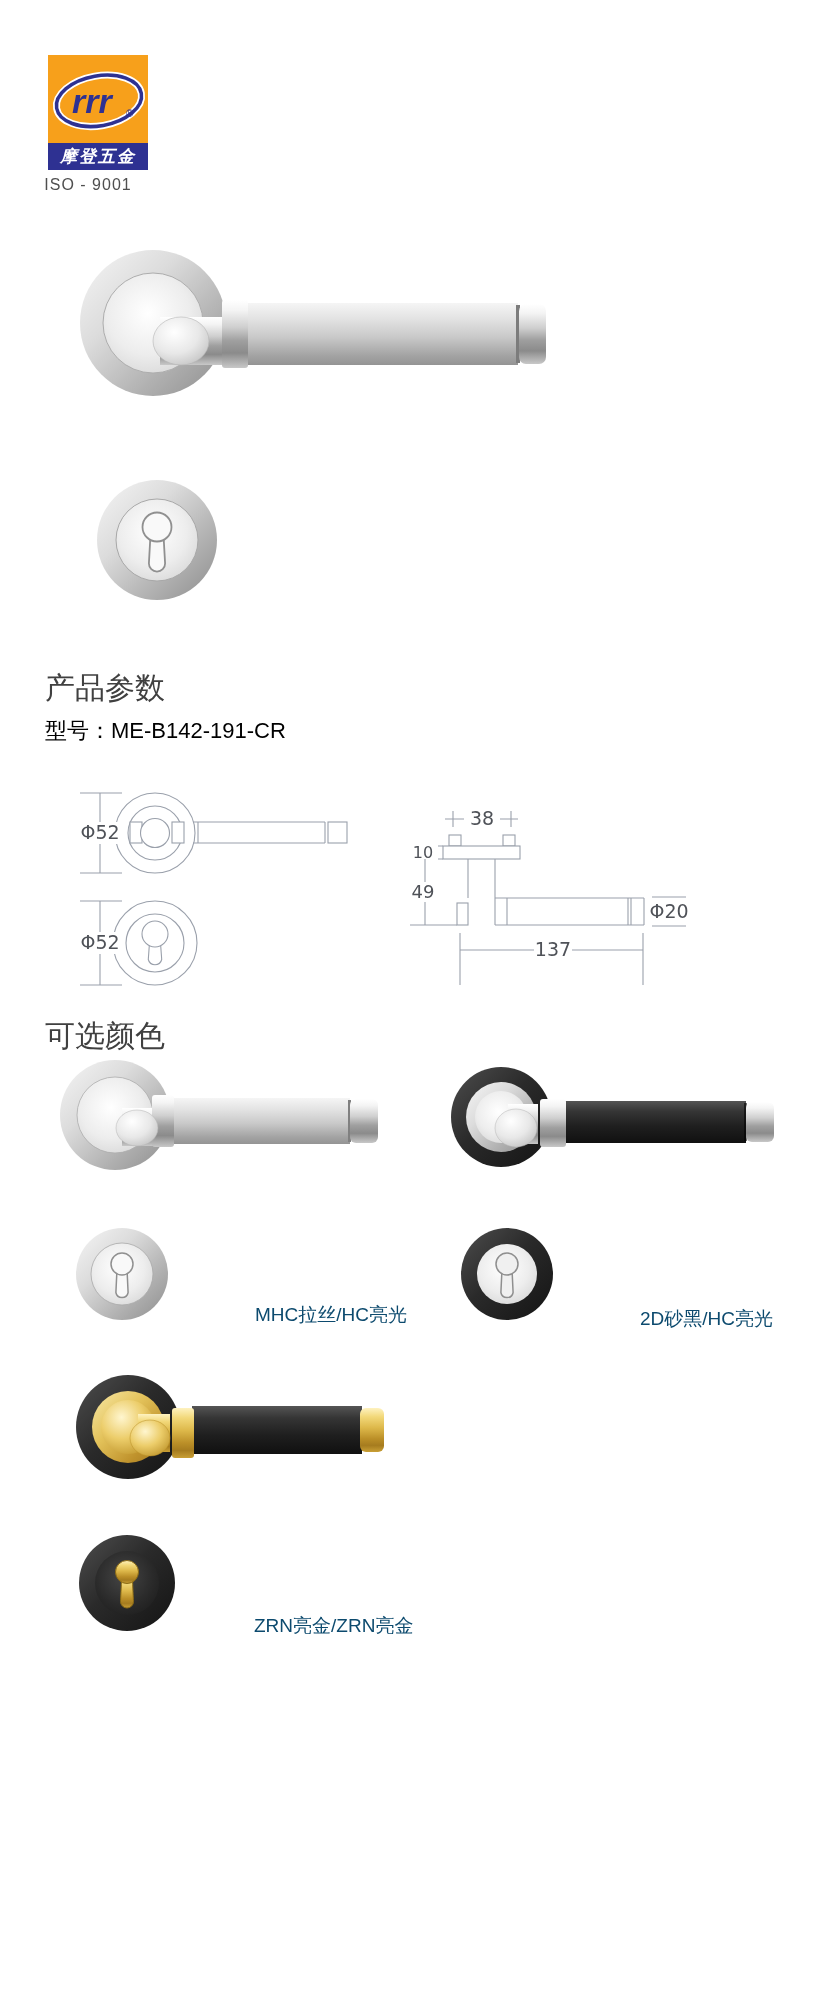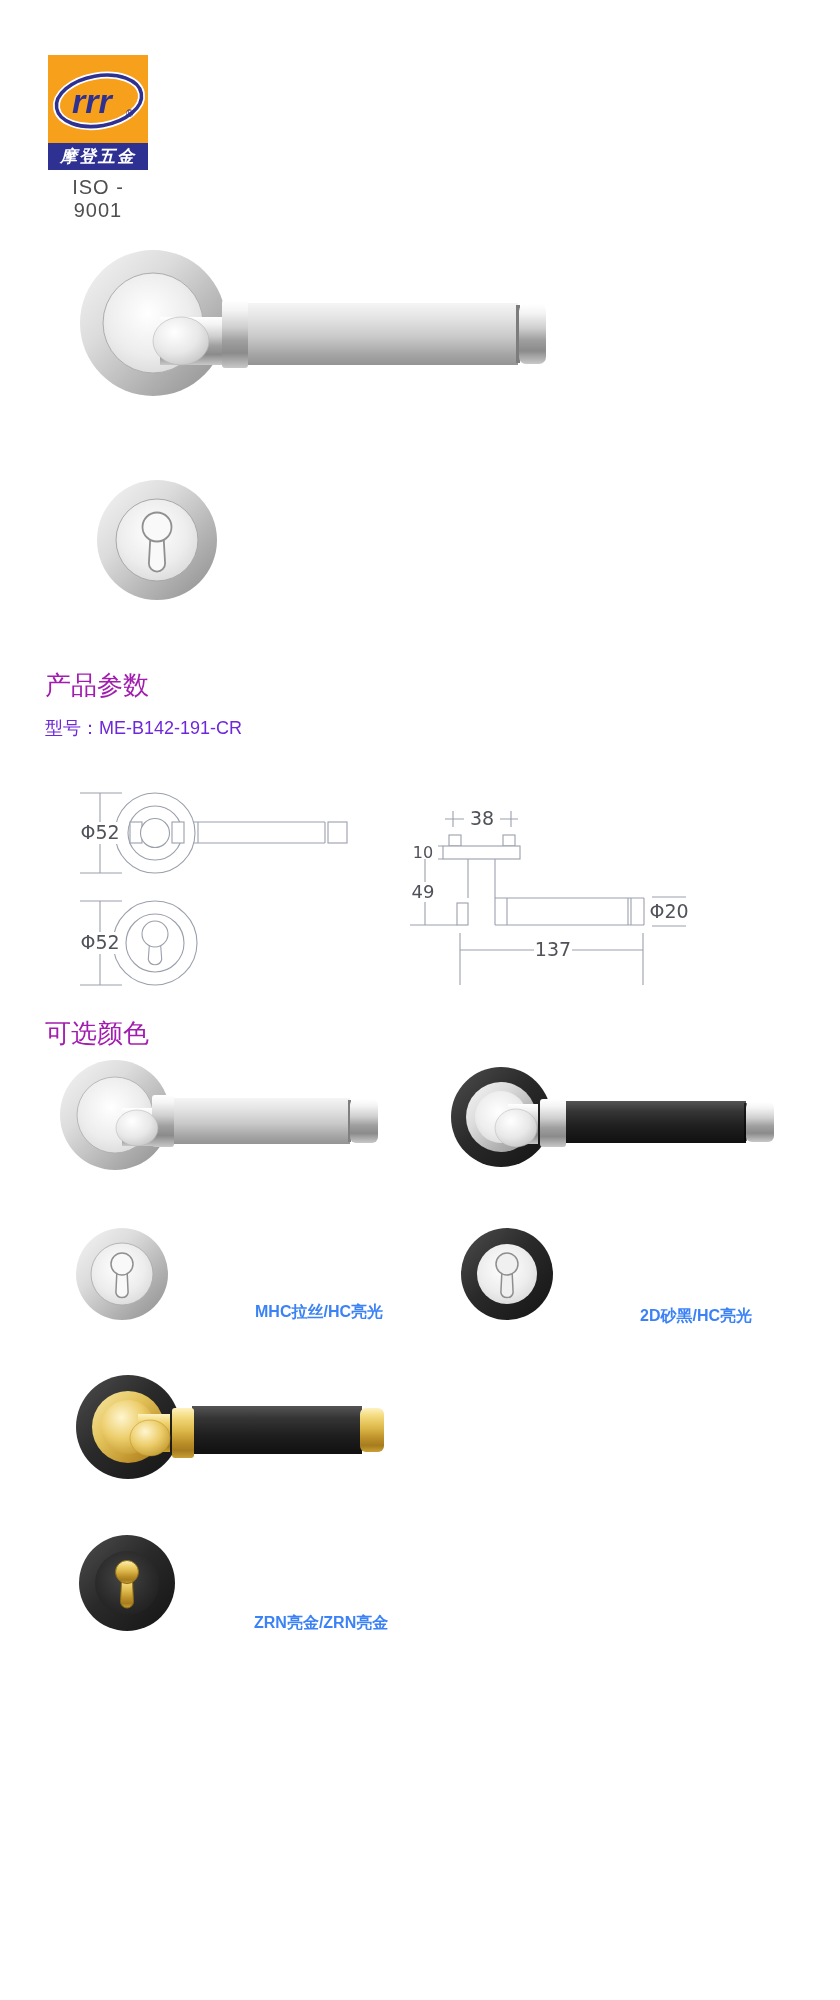--- a/index.html
+++ b/index.html
@@ -4,25 +4,25 @@
 <style>
   html,body{margin:0;padding:0;background:#ffffff;}
   .page{position:relative;width:840px;height:2000px;background:#ffffff;overflow:hidden;
         font-family:"Liberation Sans","DejaVu Sans",sans-serif;padding-left:24px;}
   .abs{position:absolute;}
   
   .logo-wrap{left:48px;top:55px;width:100px;}
   .logo-square{width:100px;height:88px;display:block;}
   .logo-banner{width:100px;height:27px;background:#2E3192;display:flex;align-items:center;justify-content:center;}
   .logo-banner span{color:#ffffff;font-size:17px;font-weight:bold;font-style:italic;letter-spacing:2px;white-space:nowrap;}
-  .iso{left:48px;top:176px;width:100px;text-align:center;color:#4f4f4f;font-size:20px;letter-spacing:1px;}
+  .iso{left:38px;top:176px;width:100px;text-align:center;color:#4f4f4f;font-size:16px;letter-spacing:1px;}
   
-  .sec-title{color:#a21caf;font-size:26px;white-space:nowrap;}
-  .model-line{color:#6d28d9;font-size:18px;white-space:nowrap;text-align:right;}
-  .variant-label{color:#3b82f6;font-size:16px;white-space:nowrap;font-weight:bold;}
+  .sec-title{color:#404040;font-size:30px;white-space:nowrap;}
+  .model-line{color:#000000;font-size:22px;white-space:nowrap;text-align:right;}
+  .variant-label{color:#0c4a6e;font-size:19px;white-space:nowrap;}
   
   .art{left:0;top:200px;}
   .art text{font-family:"DejaVu Sans","Liberation Sans",sans-serif;fill:#4f5258;}
   .dline{stroke:#9aa0ab;stroke-width:1.1;fill:none;}
   .dshape{stroke:#9aa0ab;stroke-width:1.1;fill:#ffffff;}
   .dshape-n{stroke:#9aa0ab;stroke-width:1.1;fill:none;}
   .lbl-bg{fill:#ffffff;stroke:none;}
 </style>
 </head>
 <body>

